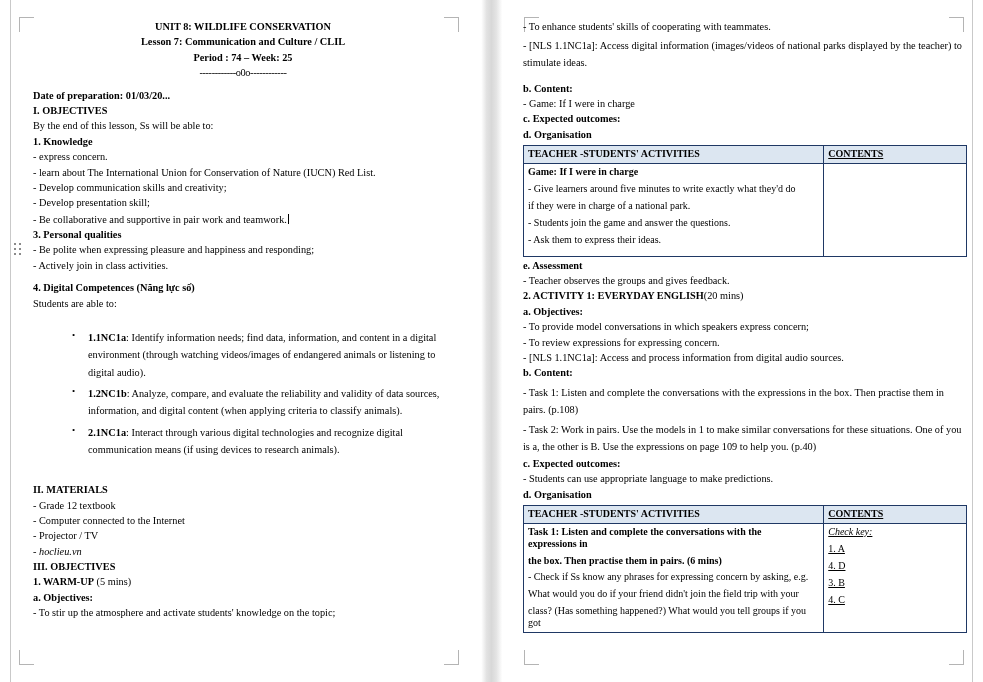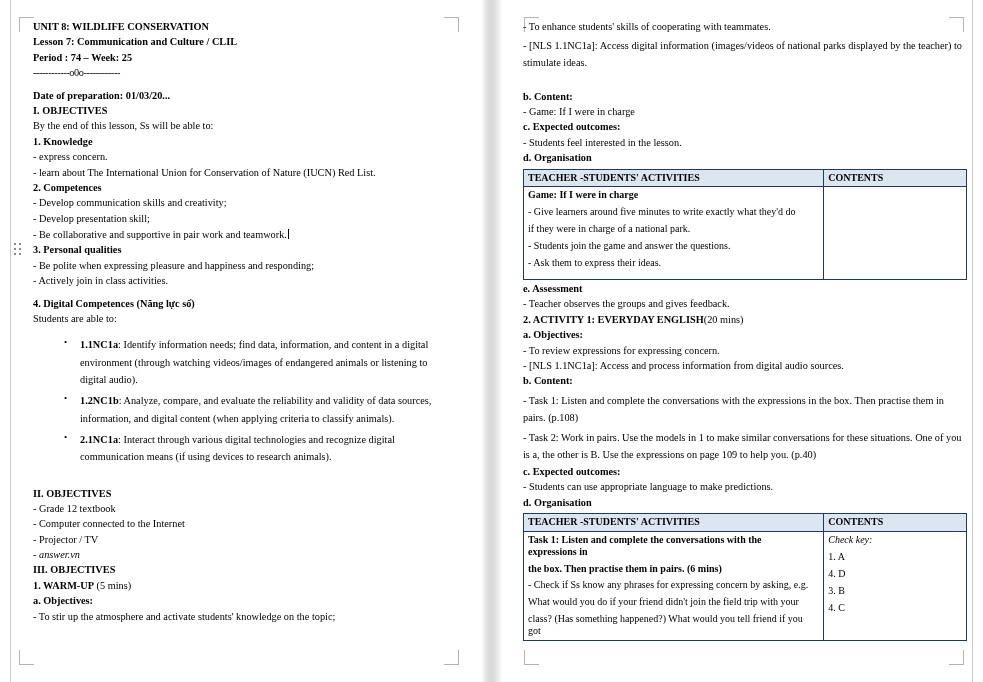--- a/index.html
+++ b/index.html
@@ -92,31 +92,31 @@
   .page-right .body-text {
     left: 18px;
     right: 16px;
     top: 22px;
   }
 
   p {
     margin: 0 0 5.1px 0;
     padding: 0;
   }
-  .ctr  { text-align: left; }
+  .ctr  { text-align: center; }
   .b    { font-weight: bold; }
   .i    { font-style: italic; }
   .nb   { font-weight: normal; }
   .sep  { letter-spacing: -0.4px; }
 
   .spacer-s { height: 7px; }
   .spacer-l { height: 19px; }
 
   ul.bullets {
-    margin: 0;
+    margin: 8px;
     padding: 0 0 0 0;
     list-style: none;
   }
   ul.bullets li {
     position: relative;
     margin: 0 0 4px 0;
     padding-left: 47px;
     line-height: 1.68;
     text-align: left;
   }
@@ -170,21 +170,21 @@
     text-align: left;
     font-weight: normal;
   }
   table.lesson-table thead th {
     background: #dce6f1;
     font-weight: bold;
     padding: 2px 4px;
     line-height: 1.25;
   }
   .col-a { width: 68.5%; }
-  .col-b { width: 31.5%; }
+  .col-b { width: 31.5%; text-decoration: underline; }
   .cell-lines p { margin: 0 0 5.2px 0; line-height: 1.18; }
   .cell-lines p:last-child { margin-bottom: 1px; }
   .cell-key p { margin: 0 0 5.2px 0; line-height: 1.18; }
   .cell-key p:last-child { margin-bottom: 8px; }
   .tall-empty { height: 88px; }
 </style>
 </head>
 <body>
 
 <div class="workspace">
@@ -228,21 +228,20 @@
       <div class="spacer-s"></div>
 
       <p class="b">Date of preparation: 01/03/20...</p>
       <p class="b">I. OBJECTIVES</p>
       <p>By the end of this lesson, Ss will be able to:</p>
 
       <p class="b">1. Knowledge</p>
       <p>- express concern.</p>
       <p>- learn about The International Union for Conservation of Nature (IUCN) Red List.</p>
 
-      <p class="b">2. Competences</p>
       <p>- Develop communication skills and creativity;</p>
       <p>- Develop presentation skill;</p>
       <p><span>- Be collaborative and supportive in pair work and teamwork.</span><span class="caret"></span></p>
 
       <p class="b">3. Personal qualities</p>
       <p>- Be polite when expressing pleasure and happiness and responding;</p>
       <p>- Actively join in class activities.</p>
 
       <div class="spacer-s"></div>
 
@@ -252,25 +251,25 @@
       <div class="spacer-s"></div>
 
       <ul class="bullets">
         <li><span class="b"><b>1.1NC1a</b></span><span>: Identify information needs; find data, information, and content in a digital environment (through watching videos/images of endangered animals or listening to digital audio).</span></li>
         <li><span class="b"><b>1.2NC1b</b></span><span>: Analyze, compare, and evaluate the reliability and validity of data sources, information, and digital content (when applying criteria to classify animals).</span></li>
         <li><span class="b"><b>2.1NC1a</b></span><span>: Interact through various digital technologies and recognize digital communication means (if using devices to research animals).</span></li>
       </ul>
 
       <div class="spacer-l"></div>
 
-      <p class="b">II. OBJECTIVES</p>
+      <p class="b">II. MATERIALS</p>
       <p>- Grade 12 textbook</p>
       <p>- Computer connected to the Internet</p>
       <p>- Projector / TV</p>
-      <p class="i">- answer.vn</p>
+      <p class="i">- hoclieu.vn</p>
 
       <p class="b">III. OBJECTIVES</p>
       <p><span class="b">1. WARM-UP</span> <span class="nb">(5 mins)</span></p>
       <p class="b">a. Objectives:</p>
       <p>- To stir up the atmosphere and activate students' knowledge on the topic;</p>
 
     </div>
   </div>
 
   <div class="page-gutter"></div>
@@ -291,26 +290,25 @@
         <i class="v"></i>
       </div>
     <div class="crop crop br crop-br">
         <i class="h"></i>
         <i class="v"></i>
       </div>
 
     <div class="body-text">
 
       <p>- To enhance students' skills of cooperating with teammates.</p>
-      <p style="line-height:1.66;margin-bottom:20px">- [NLS 1.1NC1a]: Access digital information (images/videos of national parks displayed by the teacher) to stimulate ideas.</p>
+      <p style="line-height:1.66;margin-bottom:12px">- [NLS 1.1NC1a]: Access digital information (images/videos of national parks displayed by the teacher) to stimulate ideas.</p>
 
       <p class="b">b. Content:</p>
       <p>- Game: If I were in charge</p>
       <p class="b">c. Expected outcomes:</p>
-      <p>- Students feel interested in the lesson.</p>
       <p class="b">d. Organisation</p>
 
       <table class="lesson-table">
         <thead>
           <tr>
             <th class="col-a">TEACHER -STUDENTS' ACTIVITIES</th>
             <th class="col-b">CONTENTS</th>
           </tr>
         </thead>
         <tbody>
@@ -326,20 +324,21 @@
           </tr>
         </tbody>
       </table>
 
       <p class="b">e. Assessment</p>
       <p>- Teacher observes the groups and gives feedback.</p>
 
       <p><span class="b">2. ACTIVITY 1: EVERYDAY ENGLISH</span><span class="nb">(20 mins)</span></p>
 
       <p class="b">a. Objectives:</p>
+      <p>- To provide model conversations in which speakers express concern;</p>
       <p>- To review expressions for expressing concern.</p>
       <p>- [NLS 1.1NC1a]: Access and process information from digital audio sources.</p>
 
       <p class="b">b. Content:</p>
       <p style="line-height:1.66;margin-bottom:3px">- Task 1: Listen and complete the conversations with the expressions in the box. Then practise them in pairs. (p.108)</p>
       <p style="line-height:1.66;margin-bottom:4px">- Task 2: Work in pairs. Use the models in 1 to make similar conversations for these situations. One of you is a, the other is B. Use the expressions on page 109 to help you. (p.40)</p>
 
       <p class="b">c. Expected outcomes:</p>
       <p>- Students can use appropriate language to make predictions.</p>
       <p class="b">d. Organisation</p>
@@ -351,21 +350,21 @@
             <th class="col-b">CONTENTS</th>
           </tr>
         </thead>
         <tbody>
           <tr>
             <td class="col-a cell-lines">
               <p class="b">Task 1: Listen and complete the conversations with the expressions in</p>
               <p class="b">the box. Then practise them in pairs. (6 mins)</p>
               <p>- Check if Ss know any phrases for expressing concern by asking, e.g.</p>
               <p>What would you do if your friend didn't join the field trip with your</p>
-              <p>class? (Has something happened?) What would you tell friend if you got</p>
+              <p>class? (Has something happened?) What would you tell groups if you got</p>
             </td>
             <td class="col-b cell-key">
               <p class="i">Check key:</p>
               <p>1. A</p>
               <p>4. D</p>
               <p>3. B</p>
               <p>4. C</p>
             </td>
           </tr>
         </tbody>

